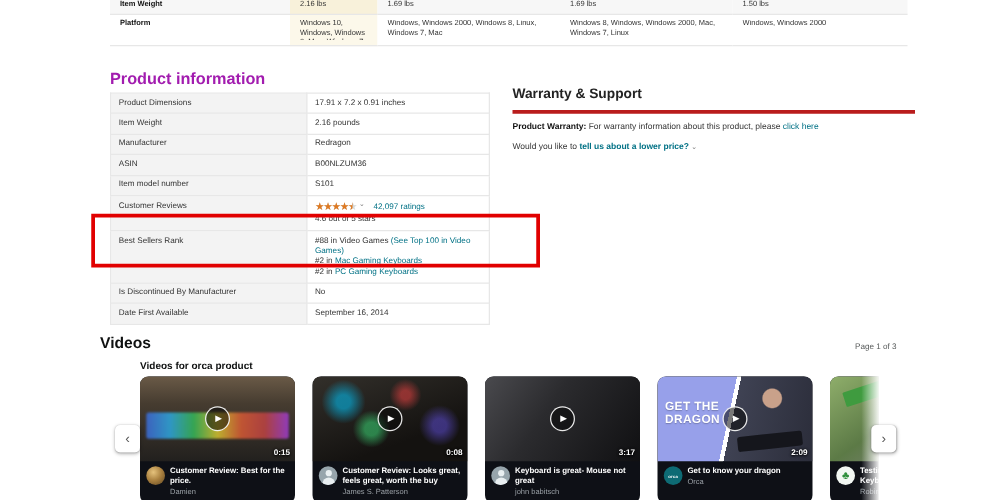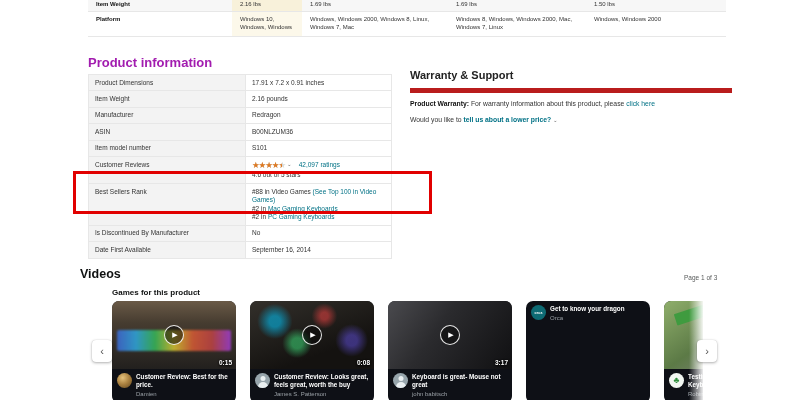--- a/index.html
+++ b/index.html
@@ -39,21 +39,21 @@
   a.tl { color:#007185; text-decoration:none; cursor:pointer; }
   .ratings-link { margin-left:7px; }
   .rev-sub { margin-top:2px; color:#333; }
 
   .redbox { position:absolute; left:73px; top:171px; width:359px; height:43px;
             border:3px solid #e10000; z-index:9; pointer-events:none; }
 
   
   .right-col { position:absolute; left:410px; top:69px; width:322px; }
   .rc-h { font-size:11px; font-weight:bold; color:#222; padding-bottom:7px;
-          border-bottom:5px solid #b91c1c; }
+          border-bottom:3px solid #b91c1c; }
   .rc-p { font-size:6.8px; margin:7px 0 9px 0; color:#333; }
   .rc-p b { color:#111; }
   .fb-caret { color:#777; font-size:5.5px; }
   a.bold-link { font-weight:bold; }
 
   
   .videos-heading { position:absolute; left:80px; top:267px; font-size:12.5px;
                     font-weight:bold; color:#0f1111; }
   .page-ind { position:absolute; left:684px; top:274px; font-size:6.5px; color:#565959; }
   .videos-sub { position:absolute; left:112px; top:288px; font-size:8px;
@@ -212,21 +212,21 @@
 <div class="redbox"></div>
 
 <div class="right-col">
   <div class="rc-h">Warranty &amp; Support</div>
   <p class="rc-p"><b>Product Warranty:</b><span> For warranty information about this product, please </span><a class="tl">click here</a></p>
   <p class="rc-p"><span>Would you like to </span><a class="tl bold-link">tell us about a lower price?</a> <span class="fb-caret">⌄</span></p>
 </div>
 
 <div class="videos-heading">Videos</div>
 <div class="page-ind">Page 1 of 3</div>
-<div class="videos-sub">Games for this product</div>
+<div class="videos-sub">Videos for orca product</div>
 
 <div class="carousel">
 
   <div class="vcard">
     <div class="thumb thumb-1">
       <div class="rgb"></div>
       <div class="play">▶</div>
       <div class="dur">0:15</div>
     </div>
     <div class="meta">
@@ -260,20 +260,26 @@
     <div class="meta">
       <div class="avatar av-person"></div>
       <div>
         <div class="vtitle">Keyboard is great- Mouse not great</div>
         <div class="vauthor">john babitsch</div>
       </div>
     </div>
   </div>
 
   <div class="vcard">
+    <div class="thumb thumb-4">
+      <div class="thumb-text"><span>GET THE</span><br><span>DRAGON</span></div>
+      <div class="kb"></div>
+      <div class="play">▶</div>
+      <div class="dur">2:09</div>
+    </div>
     <div class="meta">
       <div class="avatar av-4">orca</div>
       <div>
         <div class="vtitle">Get to know your dragon</div>
         <div class="vauthor">Orca</div>
       </div>
     </div>
   </div>
 
   <div class="vcard">

